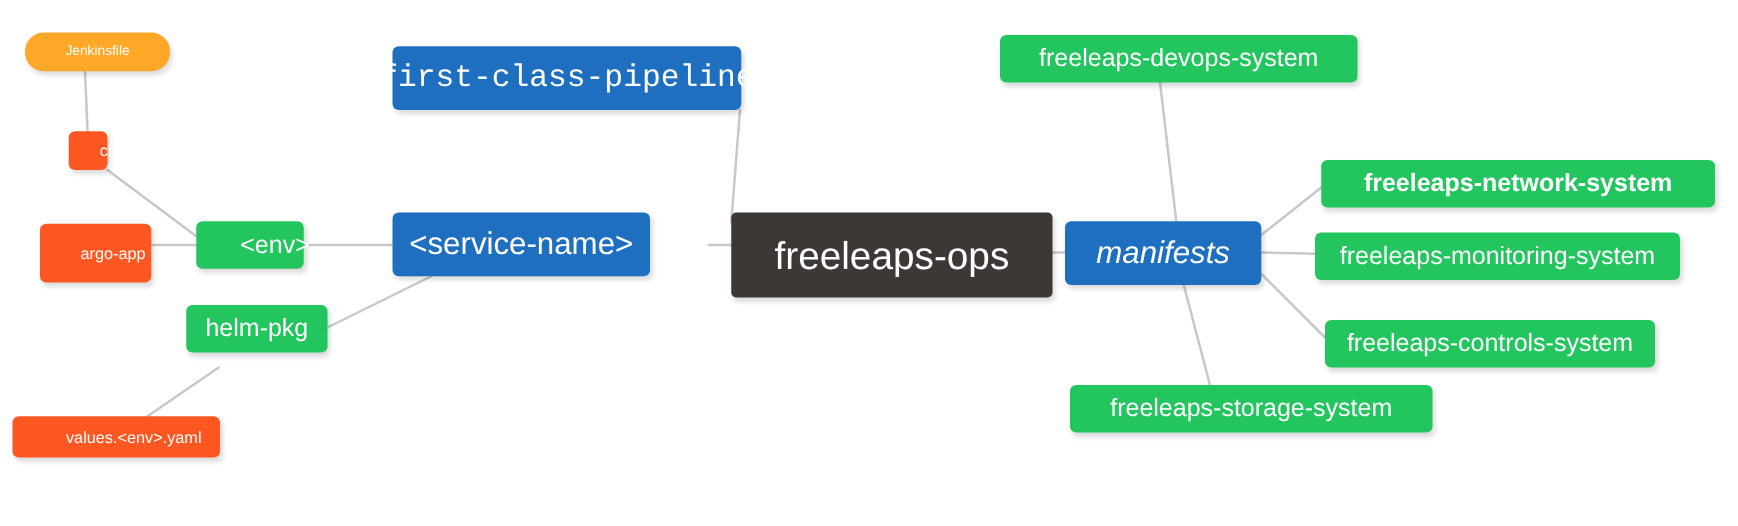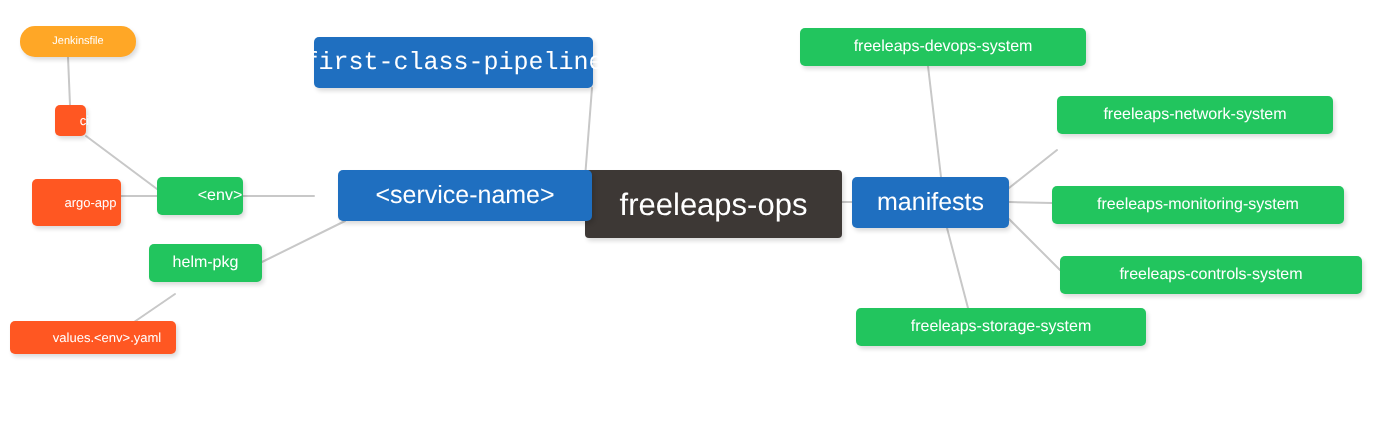--- a/index.html
+++ b/index.html
@@ -44,21 +44,21 @@
   }
   
   .lvl-root   { background: #3d3835; font-size: 31px; border-radius: 4px; }
   .lvl-blue   { background: #1f6fc0; }
   .lvl-green  { background: #22c55e; }
   .lvl-red    { background: #ff5722; }
   .lvl-orange { background: #ffa726; }
 
   .sz-xl { font-size: 31px; }
   .sz-lg { font-size: 25px; }
-  .sz-md { font-size: 16px; }
+  .sz-md { font-size: 20px; }
   .sz-sm { font-size: 13px; padding-left: 28px; }
   .sz-xs { font-size: 11px; }
 </style>
 </head>
 <body>
 
 <div id="mindmap">
   <svg id="edges" width="1390" height="421" viewBox="0 0 1390 421">
       <line x1="585" y1="178" x2="592" y2="88" stroke="#c8c8c8" stroke-width="2" stroke-linecap="round"></line>
       <line x1="585" y1="196" x2="567" y2="196" stroke="#c8c8c8" stroke-width="2" stroke-linecap="round"></line>
@@ -75,53 +75,53 @@
       <line x1="1009" y1="219" x2="1060" y2="270" stroke="#c8c8c8" stroke-width="2" stroke-linecap="round"></line>
       <line x1="947" y1="228" x2="968" y2="308" stroke="#c8c8c8" stroke-width="2" stroke-linecap="round"></line>
     </svg>
   <div id="node-layer">
       <div class="node lvl-root sz-xl" style="left: 585px; top: 170px; width: 257px; height: 68px;">
         <span class="node-label">freeleaps-ops</span>
       </div>
       <div class="node lvl-blue sz-lg" style="left: 314px; top: 37px; width: 279px; height: 51px; font-family: Liberation Mono, monospace;">
         <span class="node-label">first-class-pipeline</span>
       </div>
-      <div class="node lvl-blue sz-lg" style="left: 314px; top: 170px; width: 254px; height: 51px; margin-left: 24px;">
+      <div class="node lvl-blue sz-lg" style="left: 314px; top: 170px; width: 206px; height: 51px;">
         <span class="node-label">&lt;service-name&gt;</span>
       </div>
-      <div class="node lvl-blue sz-lg" style="left: 852px; top: 177px; width: 157px; height: 51px;">
+      <div class="node lvl-blue sz-lg" style="left: 852px; top: 177px; width: 157px; height: 51px; font-style: italic;">
         <span class="node-label">manifests</span>
       </div>
       <div class="node lvl-green sz-md" style="left: 157px; top: 177px; width: 86px; height: 38px; padding-left: 40px;">
         <span class="node-label">&lt;env&gt;</span>
       </div>
       <div class="node lvl-green sz-md" style="left: 149px; top: 244px; width: 113px; height: 38px;">
         <span class="node-label">helm-pkg</span>
       </div>
       <div class="node lvl-red sz-sm" style="left: 55px; top: 105px; width: 31px; height: 31px;">
         <span class="node-label">ci</span>
       </div>
       <div class="node lvl-red sz-sm" style="left: 32px; top: 179px; width: 89px; height: 47px;">
         <span class="node-label">argo-app</span>
       </div>
       <div class="node lvl-orange sz-xs" style="left: 20px; top: 26px; width: 116px; height: 31px; border-radius: 15px;">
         <span class="node-label">Jenkinsfile</span>
       </div>
-      <div class="node lvl-red sz-sm" style="left: 10px; top: 321px; width: 166px; height: 33px;">
+      <div class="node lvl-red sz-sm" style="left: 10px; top: 333px; width: 166px; height: 33px;">
         <span class="node-label">values.&lt;env&gt;.yaml</span>
       </div>
       <div class="node lvl-green sz-md" style="left: 800px; top: 28px; width: 286px; height: 38px;">
         <span class="node-label">freeleaps-devops-system</span>
       </div>
-      <div class="node lvl-green sz-md" style="left: 1057px; top: 96px; width: 276px; height: 38px;">
+      <div class="node lvl-green sz-md" style="left: 1057px; top: 128px; width: 315px; height: 38px; font-weight: bold;">
         <span class="node-label">freeleaps-network-system</span>
       </div>
       <div class="node lvl-green sz-md" style="left: 1052px; top: 186px; width: 292px; height: 38px;">
         <span class="node-label">freeleaps-monitoring-system</span>
       </div>
-      <div class="node lvl-green sz-md" style="left: 1060px; top: 256px; width: 302px; height: 38px;">
+      <div class="node lvl-green sz-md" style="left: 1060px; top: 256px; width: 264px; height: 38px;">
         <span class="node-label">freeleaps-controls-system</span>
       </div>
       <div class="node lvl-green sz-md" style="left: 815px; top: 308px; width: 290px; height: 38px; margin-left: 41px;">
         <span class="node-label">freeleaps-storage-system</span>
       </div>
     </div>
 </div>
 
 </body></html>

